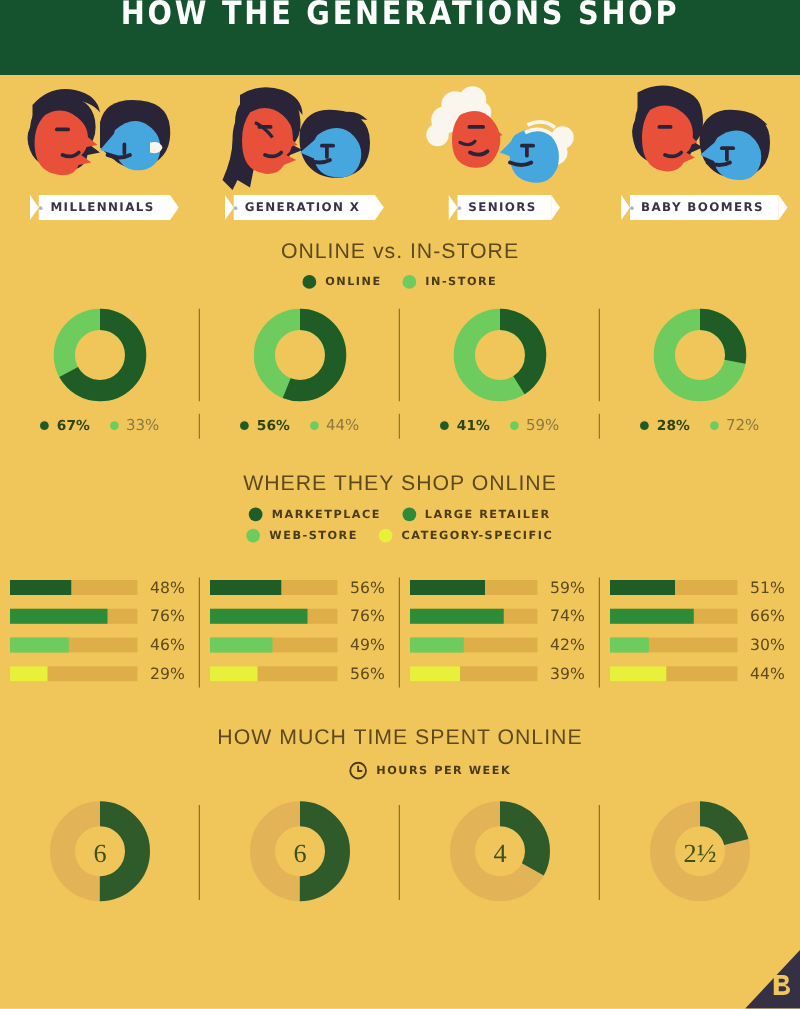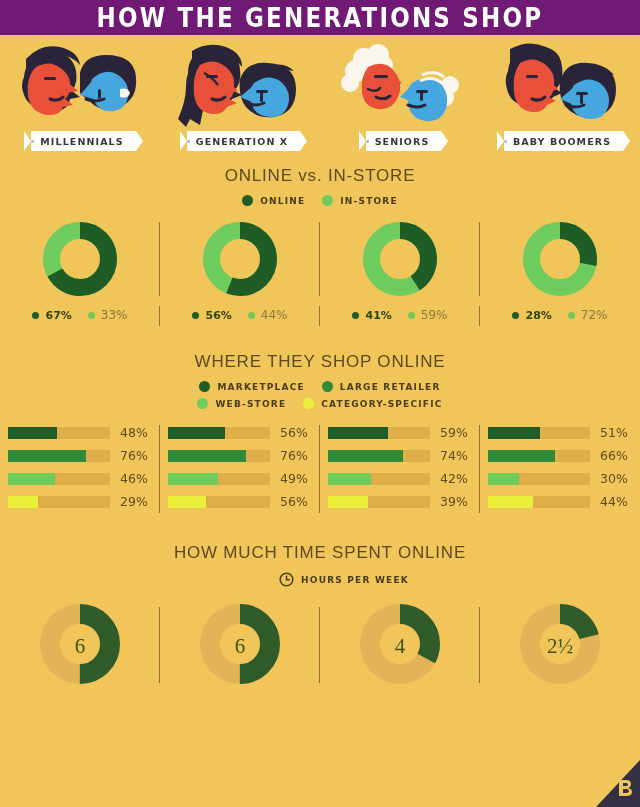--- a/index.html
+++ b/index.html
@@ -6,22 +6,22 @@
   * { margin:0; padding:0; box-sizing:border-box; }
   html,body { background:#ffffff; }
   body {
     width:640px; height:807px; overflow:hidden;
     font-family:"Liberation Sans", sans-serif;
     background:#F0C65A;
     position:relative;
   }
   
   .header {
-    height:35px; background:#701a75;
-    display:flex; align-items:center; justify-content:center;
+    height:60px; background:#14532d;
+    display:flex; justify-content:center;
   }
   .header-title {
     color:#FFFFFF; font-size:23px; font-weight:bold;
     letter-spacing:2.2px;
     font-family:"DejaVu Sans", sans-serif;
     text-transform:uppercase;
     transform:scaleY(1.12);
   }
 
   
@@ -79,21 +79,21 @@
   .pct-grp { display:flex; align-items:center; gap:6px; }
   .pct-dot { width:7px; height:7px; border-radius:50%; }
   .pct-dark { font-size:11px; color:#2F4410; font-weight:bold;
               font-family:"DejaVu Sans", sans-serif;}
   .pct-light { font-size:12px; color:#8A7A3F;
                font-family:"DejaVu Sans", sans-serif;}
   .vdiv-s { position:absolute; right:0; top:-2px; width:1px; height:20px;
             background:#7E6330; opacity:.8; }
 
   
-  .bars-row { display:flex; margin-top:14px; }
+  .bars-row { display:flex; margin-top:26px; }
   .bars-cell { flex:1; position:relative; padding:0 8px; }
   .bar-line { display:flex; align-items:center; height:19px; margin-bottom:4px; }
   .bar-track { width:102px; height:12px; background:#DEAF48; position:relative; }
   .bar-fill { height:12px; position:absolute; left:0; top:0; }
   .bar-val { font-size:12.5px; color:#5E4A1C; margin-left:10px;
              font-family:"DejaVu Sans", sans-serif;}
   .vdiv-b { position:absolute; right:0; top:2px; width:1px; height:88px;
             background:#7E6330; opacity:.85; }
 
   

